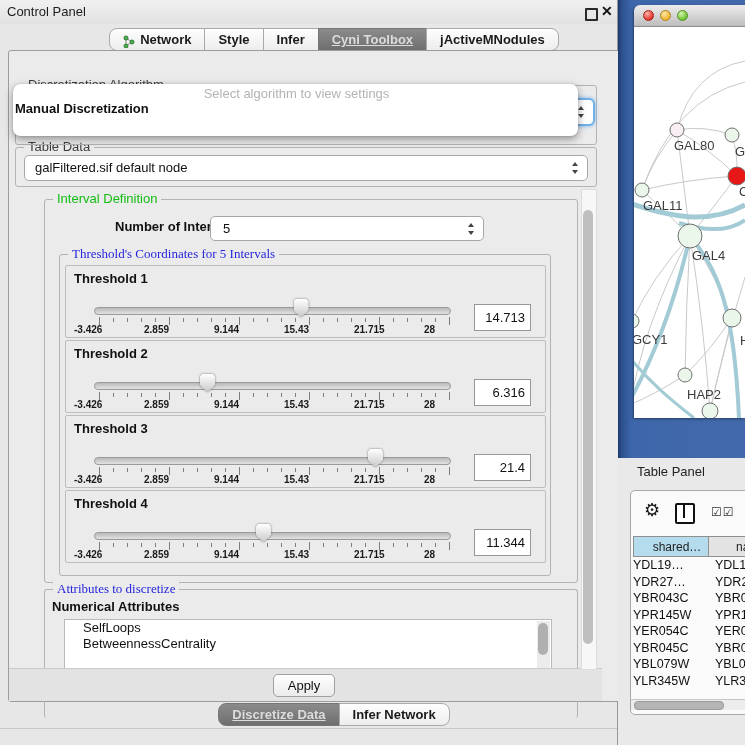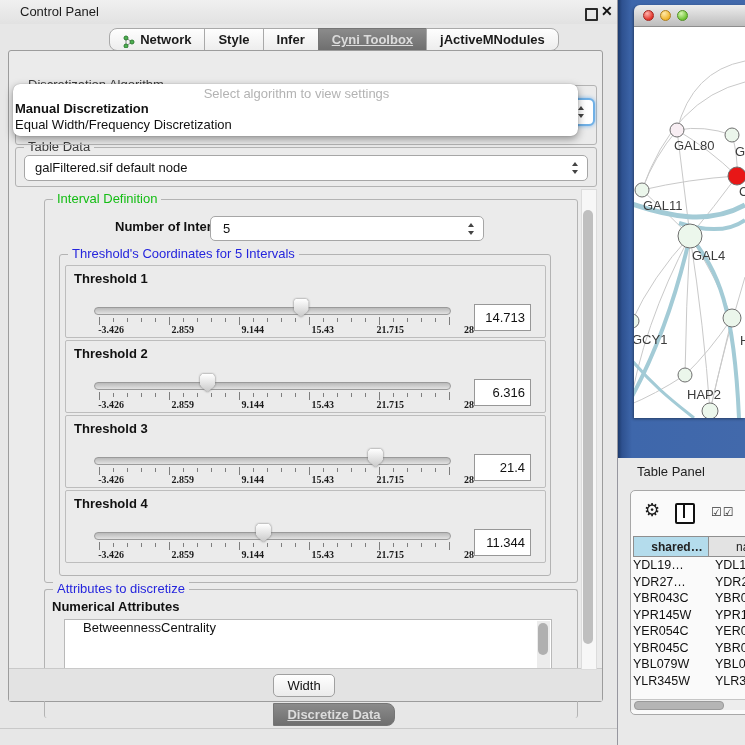--- a/index.html
+++ b/index.html
@@ -2,40 +2,40 @@
 <html><head>
 <meta charset="utf-8">
 <style>
   html,body{margin:0;padding:0;}
   #app{position:relative;width:745px;height:745px;background:#e7e7e7;
        font-family:"Liberation Sans",sans-serif;overflow:hidden;
        -webkit-font-smoothing:antialiased;}
   
   #left-window{position:absolute;left:0;top:0;width:617px;height:745px;background:#e7e7e7;border-right:1px solid #97979f;}
   #cp-titlebar{position:absolute;left:0;top:0;width:617px;height:24px;background:linear-gradient(#f0f0f0,#e2e2e2);}
-  #cp-title{position:absolute;left:20px;top:4px;font-size:13px;color:#1c1c1c;}
+  #cp-title{position:absolute;left:7px;top:4px;font-size:13px;color:#1c1c1c;}
   #cp-float{position:absolute;left:585px;top:8px;width:9px;height:9px;border:2px solid #2a2a2a;border-radius:1px;}
   #cp-close{position:absolute;left:601px;top:3px;font-size:14px;font-weight:bold;color:#111;}
   .tabrow{position:absolute;width:669px;display:flex;justify-content:center;}
   #cp-tabs{top:28px;}
   #cp-bottom-tabs{top:703px;}
   .tab{height:21px;line-height:21px;padding:0 13px;background:linear-gradient(#fefefe,#ededed);
        border:1px solid #a9a9a9;margin-left:-1px;font-size:13px;font-weight:bold;color:#1a1a1a;
        display:flex;align-items:center;gap:5px;white-space:nowrap;}
   .tab:first-child{border-radius:8px 0 0 8px;}
   .tab:last-child{border-radius:0 8px 8px 0;}
   .tab.sel{background:linear-gradient(#8b8b8b,#6f6f6f);color:#dcdcdc;border-color:#767676;text-decoration:underline;}
   #bottom-line{position:absolute;left:0;top:728px;width:617px;height:1px;background:#c9c9c9;}
   
   #cp-content{position:absolute;left:8px;top:50px;width:593px;height:650px;background:#ebebeb;
-              border:1px solid #9c9c9c;border-radius:3px;}
+              border:1px solid #9c9c9c;border-radius:3px;padding-left:44px;}
   .group{position:absolute;border:1px solid #b3b3b3;border-radius:3px;}
   .group-title{position:absolute;top:-9px;left:8px;background:#ebebeb;padding:0 4px;font-size:13px;line-height:16px;color:#3c3c3c;white-space:nowrap;}
   .gt-green{color:#14bd14;}
-  .gt-blue{color:#2525dd;}
+  .gt-blue{color:#2525dd;font-family:Liberation Serif, serif;}
   #grp-algo{left:6px;top:34px;width:580px;height:58px;z-index:1;}
   #hidden-combo{position:absolute;left:292px;top:47px;width:290px;height:24px;background:#fff;
                 border:2px solid #6fb0e6;border-radius:6px;box-shadow:0 0 4px #7ab4e8;z-index:5;}
   #algo-popup{position:absolute;left:4px;top:33px;width:565px;height:52px;background:#fff;
               border-radius:7px;box-shadow:0 3px 9px rgba(0,0,0,.40),0 0 1px rgba(0,0,0,.35);z-index:10;
               padding:2px 0 0 2px;box-sizing:border-box;}
   #popup-header{font-size:13px;color:#b3b3b3;text-align:center;line-height:15px;}
   .popup-item{font-size:13px;color:#111;line-height:16px;}
   .popup-item.bold{font-weight:bold;}
   #grp-tabledata{left:6px;top:96px;width:580px;height:38px;}
@@ -55,21 +55,21 @@
   .thr-box{position:absolute;left:5px;width:479px;height:71px;border:1px solid #bdbdbd;border-radius:2px;background:#ebebeb;}
   .thr-label{position:absolute;left:8px;top:5px;font-size:13px;font-weight:bold;color:#111;}
   .thr-track{position:absolute;left:28px;top:41px;width:355px;height:6px;border:1px solid #9a9a9a;border-radius:4px;
              background:linear-gradient(#b9b9b9,#e2e2e2);}
   .thumbwrap{position:absolute;top:33px;width:15px;height:18px;filter:drop-shadow(0 0 1px #777);}
   .thumb{width:15px;height:18px;background:linear-gradient(#ffffff,#c9c9c9);
          clip-path:polygon(50% 100%,10% 72%,0 58%,0 14%,14% 0,86% 0,100% 14%,100% 58%,90% 72%);}
   .tick{position:absolute;width:1px;background:#7d7d7d;}
   .tick.major{top:51px;height:8px;}
   .tick.minor{top:52px;height:4px;}
-  .ticklabel{position:absolute;top:58px;width:50px;text-align:right;font-size:10px;font-weight:bold;color:#1a1a1a;font-family:Liberation Serif, serif;}
+  .ticklabel{position:absolute;top:58px;width:50px;text-align:left;font-size:10px;font-weight:bold;color:#1a1a1a;}
   .thr-value{position:absolute;left:408px;top:38px;width:50px;height:25px;background:#fff;border:1px solid #979797;
              font-size:13px;color:#111;text-align:right;line-height:25px;padding-right:5px;}
   #grp-attrs{left:35px;top:538px;width:532px;height:128px;border-bottom:none;}
   #attrs-subtitle{position:absolute;left:7px;top:9px;font-size:13px;font-weight:bold;color:#111;}
   #attr-list{position:absolute;left:19px;top:29px;width:486px;height:49px;background:#fff;border:1px solid #b9b9b9;overflow:hidden;}
   .attr-item{font-size:13px;color:#111;line-height:16px;padding-left:18px;white-space:nowrap;}
   #attr-scroll{position:absolute;right:1px;top:1px;width:13px;height:47px;background:#ececec;}
   #attr-thumb{position:absolute;left:1px;top:2px;width:10px;height:32px;background:#b0b0b0;border-radius:5px;}
   #apply-bar{position:absolute;left:0;top:617px;width:593px;height:32px;background:#e3e3e3;border-top:1px solid #c9c9c9;}
   #apply-btn{position:absolute;left:264px;top:5px;width:60px;height:21px;background:linear-gradient(#ffffff,#ebebeb);
@@ -92,21 +92,21 @@
   #table-panel{position:absolute;left:0;top:458px;width:127px;height:287px;background:#e9e9e9;}
   #tp-title{position:absolute;left:19px;top:6px;font-size:13px;color:#222;}
   #tp-box{position:absolute;left:12px;top:32px;width:115px;height:223px;background:#fafafa;border:1px solid #a8a8a8;
           border-radius:5px 0 0 5px;overflow:hidden;}
   #tp-gear{position:absolute;left:13px;top:8px;font-size:18px;color:#1c1c1c;}
   #tp-cols{position:absolute;left:44px;top:12px;width:16px;height:17px;border:2px solid #111;border-radius:2px;background:#fff;}
   #tp-cols:before{content:"";position:absolute;left:6px;top:0;width:2px;height:13px;background:#111;}
   #tp-checks{position:absolute;left:80px;top:14px;font-size:12px;color:#333;letter-spacing:1px;}
   .hcell{position:absolute;top:45px;height:21px;border:1px solid #8f8f8f;font-size:12px;color:#222;
          text-align:center;line-height:21px;box-sizing:border-box;white-space:nowrap;overflow:hidden;}
-  #hcell-0{left:2px;width:88px;background:#b4dcec;font-weight:bold;}
+  #hcell-0{left:2px;width:88px;background:#b4dcec;}
   #hcell-1{left:77px;width:80px;background:#e3e3e3;text-align:left;padding-left:27px;}
   #tp-rows{position:absolute;left:0;top:67px;width:160px;height:131px;overflow:hidden;}
   .trow{position:absolute;left:0;width:160px;height:16.5px;font-size:12.5px;color:#111;}
   .tc0{position:absolute;left:2px;width:76px;text-align:left;}
   .tc1{position:absolute;left:84px;width:76px;text-align:left;white-space:nowrap;}
   #tp-hscroll{position:absolute;left:0;top:208px;width:115px;height:10px;background:#ededed;border-top:1px solid #c6c6c6;}
   #tp-hthumb{position:absolute;left:3px;top:1px;width:88px;height:7px;background:#b5b5b5;border:1px solid #9a9a9a;border-radius:4px;}
   
   .nticon{display:inline-block;width:12px;height:13px;}
 </style>
@@ -150,21 +150,20 @@
       <div id="grp-algo" class="group">
         <span class="group-title">Discretization Algorithm</span>
       </div>
       <div id="hidden-combo">
           <span class="spin"></span>
         </div>
       <div id="algo-popup">
         <div id="popup-header">Select algorithm to view settings</div>
         <div id="popup-items">
             <div class="popup-item bold">Manual Discretization</div>
-            <div class="popup-item">Equal Width/Frequency Discretization</div>
           </div>
       </div>
 
       <div id="grp-tabledata" class="group">
         <span class="group-title">Table Data</span>
         <div id="td-combo" class="combo">
           <span class="cv">galFiltered.sif default node</span>
           <span class="spin"></span>
         </div>
       </div>
@@ -341,39 +340,43 @@
               </div>
             </div>
         </div>
       </div>
 
       <div id="grp-attrs" class="group">
         <span class="group-title gt-blue">Attributes to discretize</span>
         <span id="attrs-subtitle">Numerical Attributes</span>
         <div id="attr-list">
           <div id="attr-items">
+              <div class="attr-item">SelfLoops</div>
               <div class="attr-item">BetweennessCentrality</div>
             </div>
           <div id="attr-scroll">
               <div id="attr-thumb"></div>
             </div>
         </div>
       </div>
 
       <div id="apply-bar">
-        <div id="apply-btn">Width</div>
+        <div id="apply-btn">Apply</div>
       </div>
       <div id="cp-vscroll">
           <div id="cp-vthumb"></div>
         </div>
     </div>
 
     <div id="cp-bottom-tabs" class="tabrow">
         <div class="tab sel">
           <span>Discretize Data</span>
+        </div>
+        <div class="tab">
+          <span>Infer Network</span>
         </div>
       </div>
     <div id="bottom-line"></div>
   </div>
 
   <div id="right-region">
     <div id="desktop-blue">
       <div id="net-window">
         <div id="net-titlebar">
           <span id="light-red" class="light"></span>

